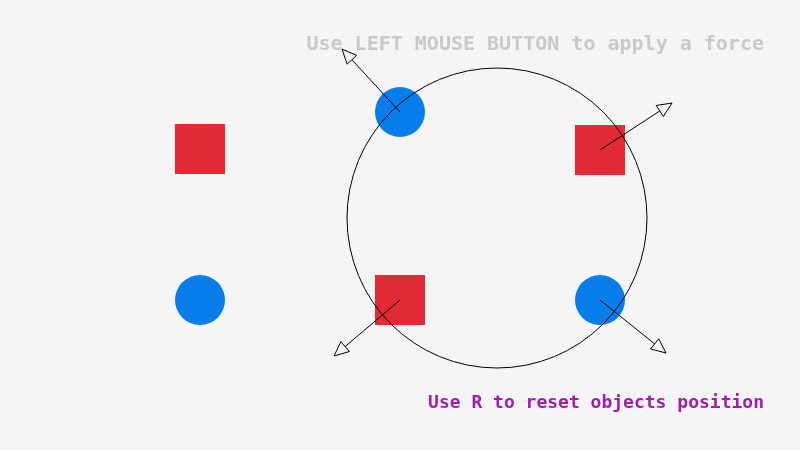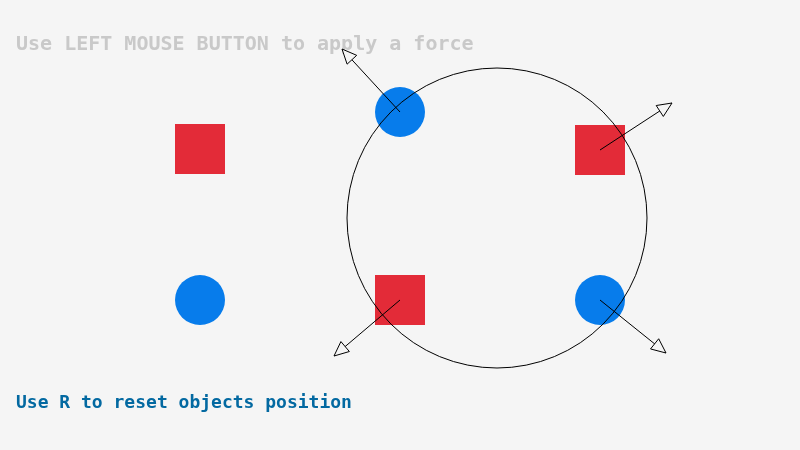--- a/index.html
+++ b/index.html
@@ -4,22 +4,22 @@
 <style>
   html,body{margin:0;padding:0;}
   .stage{
     position:relative;
     width:800px;height:450px;
     overflow:hidden;
     font-family:"DejaVu Sans Mono","Liberation Mono",monospace;
   }
   .instruction{
     position:absolute;
-    left:16px;width:764px;
-    text-align:left;
+    left:0;width:764px;
+    text-align:right;
     z-index:1;
     white-space:pre;
     letter-spacing:0;
   }
   .instruction.top{
     top:31px;
     font-size:20px;
     font-weight:bold;
   }
   .instruction.bottom{
@@ -31,21 +31,21 @@
     position:absolute;
     left:0;top:0;
     z-index:2;
   }
 </style>
 </head>
 <body>
 
 <div class="stage" style="background: rgb(245, 245, 245);">
   <div class="instruction top" style="color: rgb(201, 201, 201);">Use LEFT MOUSE BUTTON to apply a force</div>
-  <div class="instruction bottom" style="color: #0369a1;">Use R to reset objects position</div>
+  <div class="instruction bottom" style="color: #a21caf;">Use R to reset objects position</div>
   <svg class="scene" id="scene" xmlns="http://www.w3.org/2000/svg" width="800" height="450" viewBox="0 0 800 450">
       <rect x="175" y="124" width="50" height="50" fill="#E32B38"></rect>
       <rect x="575" y="125" width="50" height="50" fill="#E32B38"></rect>
       <rect x="375" y="275" width="50" height="50" fill="#E32B38"></rect>
       <circle cx="400" cy="112" r="25" fill="#077CEB"></circle>
       <circle cx="200" cy="300" r="25" fill="#077CEB"></circle>
       <circle cx="600" cy="300" r="25" fill="#077CEB"></circle>
       <circle cx="497" cy="218" r="150" fill="none" stroke="#000000" stroke-width="1"></circle>
       <line x1="400" y1="112" x2="342" y2="49" stroke="#000000" stroke-width="1"></line>
       <polygon points="342,49 356.6949189030967,55.32924627672285 347.09528240200694,64.16700686502773" fill="#F5F5F5" stroke="#000000" stroke-width="1"></polygon>

